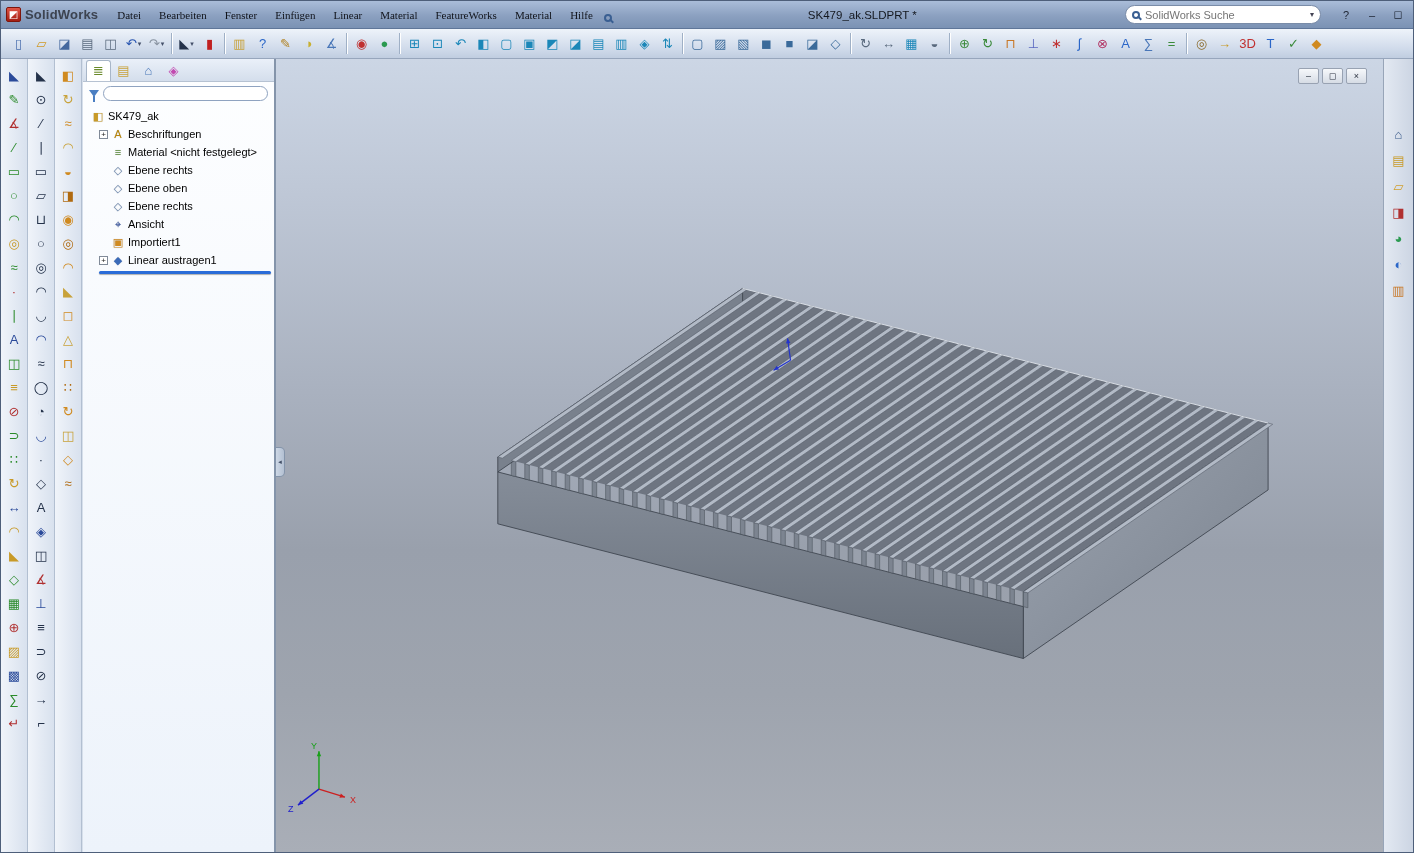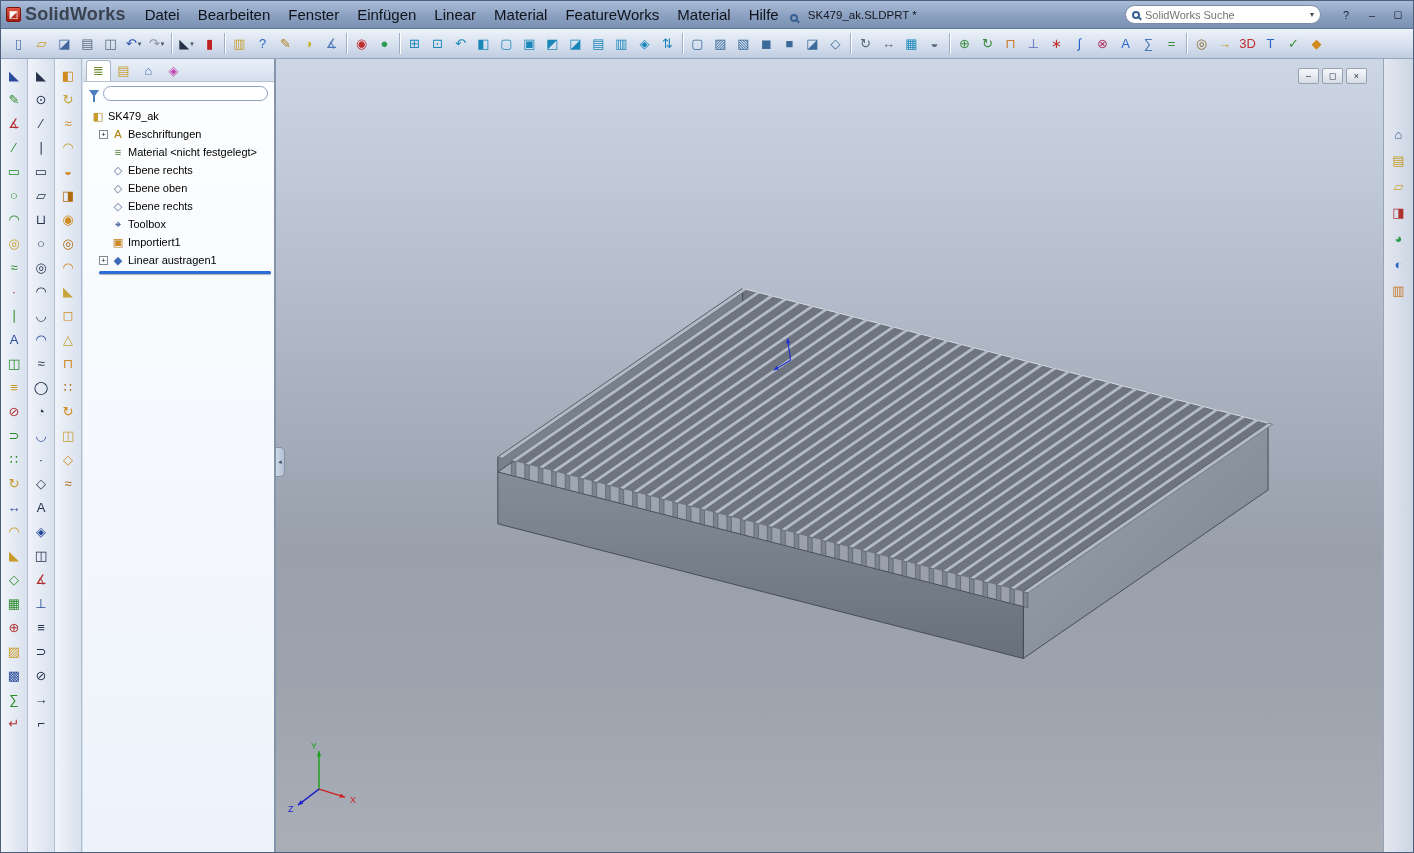--- a/index.html
+++ b/index.html
@@ -4,23 +4,23 @@
 <style>
   * { box-sizing: border-box; margin: 0; padding: 0; }
   html,body { width:1414px; height:853px; overflow:hidden; }
   body { font-family: "Liberation Sans", "DejaVu Sans", sans-serif; background:#6e7e96; }
   .win { width:1414px; height:853px; border:1px solid #4e5f7a; display:flex; flex-direction:column; background:#d6dfeb; }
 
   
   .titlebar { height:28px; flex:0 0 28px; background:linear-gradient(#aabdd9,#8ba0c0 55%,#7b92b4); border-bottom:1px solid #5f7699; display:flex; align-items:center; position:relative; }
   .logo { display:flex; align-items:center; gap:4px; padding:0 10px 0 5px; }
   .logo-mark { width:15px; height:15px; background:linear-gradient(#e05545,#a31d12); border:1px solid #7d150c; border-radius:2px; color:#fff; font-size:10px; font-weight:bold; display:flex; align-items:center; justify-content:center; }
-  .logo-text { font-size:18px; font-weight:bold; color:#3c4350; letter-spacing:.2px; }
+  .logo-text { font-size:13px; font-weight:bold; color:#3c4350; letter-spacing:.2px; }
   .menubar { display:flex; align-items:center; }
-  .menu-item { padding:4px 9px; font-size:15px; color:#10131a; cursor:default; }
+  .menu-item { padding:4px 9px; font-size:11px; color:#10131a; cursor:default;font-family:Liberation Serif, serif; }
   .searchpin { width:13px; height:13px; position:relative; margin-left:2px; }
   .mag { width:8px; height:8px; border:2px solid #3a5f92; border-radius:50%; position:relative; display:inline-block; }
   .mag::after { content:""; position:absolute; width:5px; height:2px; background:#3a5f92; transform:rotate(45deg); right:-4px; bottom:-2px; }
   .doc-title { position:absolute; left:61%; transform:translateX(-50%); font-size:11.5px; color:#14181f; white-space:nowrap; }
   .search-box { position:absolute; right:92px; top:4px; width:196px; height:19px; background:#fff; border:1px solid #7a8ca8; border-radius:10px; display:flex; align-items:center; padding:0 6px; gap:5px; }
   .search-box .ph { font-size:11px; color:#333; flex:1; border:none; outline:none; background:transparent; font-family:inherit; }
   .search-box .chev { font-size:8px; color:#445; }
   .winbtns { position:absolute; right:4px; top:5px; display:flex; gap:4px; }
   .winbtn { width:22px; height:17px; font-size:11px; color:#1c2330; display:flex; align-items:center; justify-content:center; border-radius:2px; }
 
@@ -562,21 +562,21 @@
             <span class="tlabel">Ebene oben</span>
           </div>
           <div class="trow child">
             <span class="texp-space"></span>
             <span class="ticon" style="color: rgb(106, 135, 176);">◇</span>
             <span class="tlabel">Ebene rechts</span>
           </div>
           <div class="trow child">
             <span class="texp-space"></span>
             <span class="ticon" style="color: rgb(42, 74, 154);">⌖</span>
-            <span class="tlabel">Toolbox</span>
+            <span class="tlabel">Ansicht</span>
           </div>
           <div class="trow child">
             <span class="texp-space"></span>
             <span class="ticon" style="color: rgb(208, 138, 32);">▣</span>
             <span class="tlabel">Importiert1</span>
           </div>
           <div class="trow child">
             <span class="texp">+</span>
             <span class="ticon" style="color: rgb(58, 106, 184);">◆</span>
             <span class="tlabel">Linear austragen1</span>

